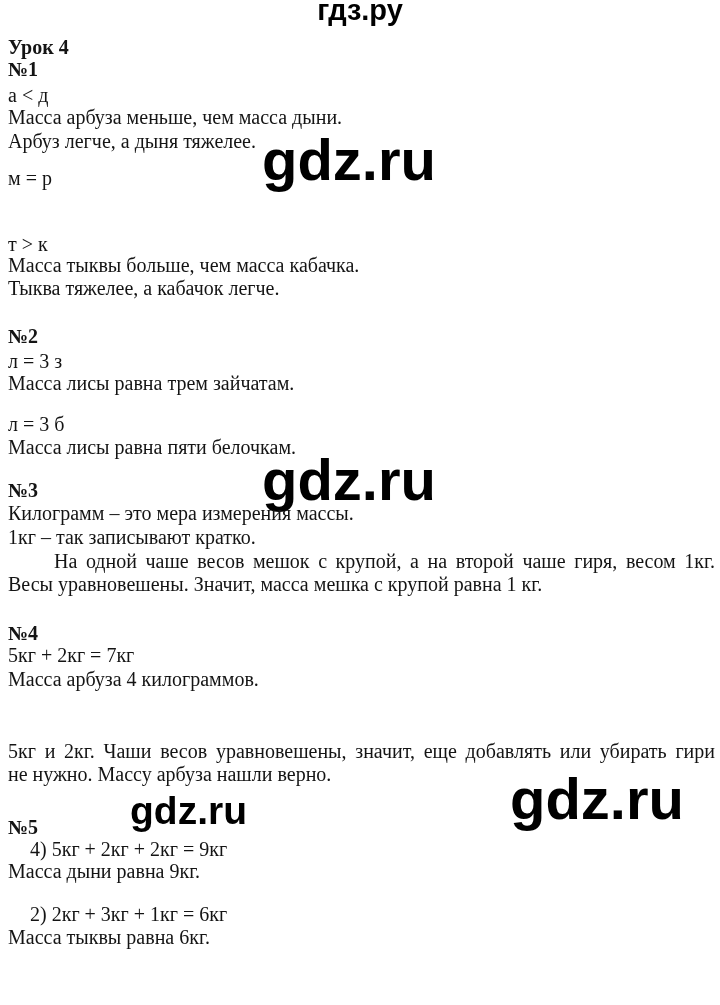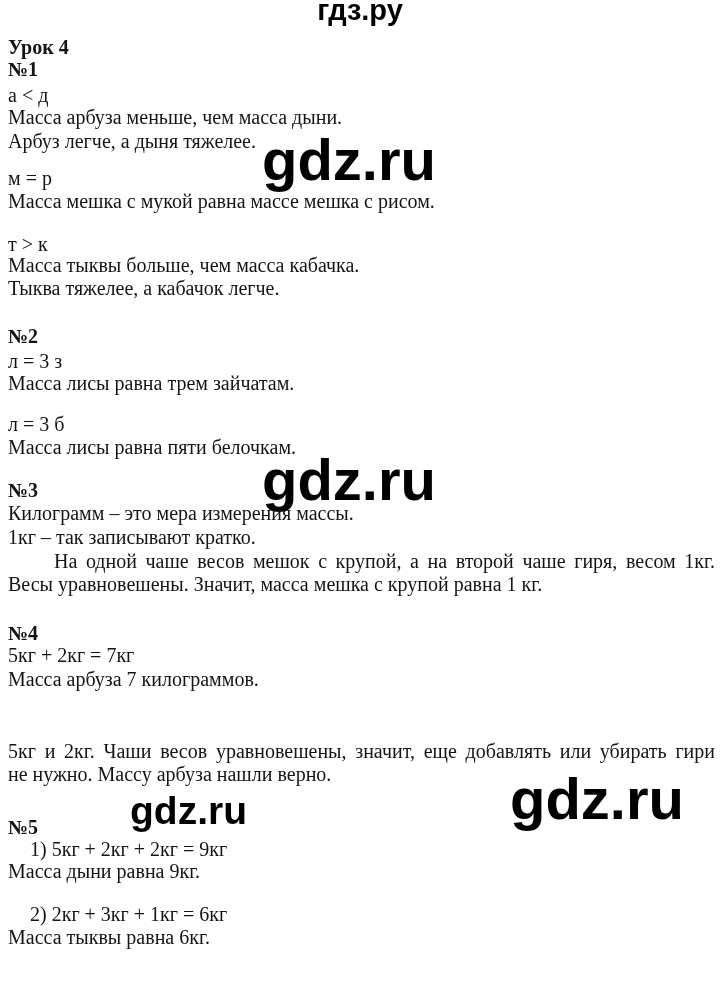--- a/index.html
+++ b/index.html
@@ -64,40 +64,39 @@
   <div class="wm wm2">gdz.ru</div>
   <div class="wm wm3">gdz.ru</div>
   <div class="wm wm4">gdz.ru</div>
 
   <div class="ln b" style="top:37px">Урок 4</div>
   <div class="ln b" style="top:59px">№1</div>
   <div class="ln" style="top:85px">а &lt; д</div>
   <div class="ln" style="top:107px">Масса арбуза меньше, чем масса дыни.</div>
   <div class="ln" style="top:131px">Арбуз легче, а дыня тяжелее.</div>
   <div class="ln" style="top:168px">м = р</div>
-  <div class="ln" style="top:191px">Масса мешка с мукой равна массе мешка с рисом.</div>
   <div class="ln" style="top:234px">т &gt; к</div>
   <div class="ln" style="top:255px">Масса тыквы больше, чем масса кабачка.</div>
   <div class="ln" style="top:278px">Тыква тяжелее, а кабачок легче.</div>
   <div class="ln b" style="top:326px">№2</div>
   <div class="ln" style="top:351px">л = 3 з</div>
   <div class="ln" style="top:373px">Масса лисы равна трем зайчатам.</div>
   <div class="ln" style="top:414px">л = 3 б</div>
   <div class="ln" style="top:437px">Масса лисы равна пяти белочкам.</div>
   <div class="ln b" style="top:480px">№3</div>
   <div class="ln" style="top:503px">Килограмм – это мера измерения массы.</div>
   <div class="ln" style="top:527px">1кг – так записывают кратко.</div>
   <div class="ln just ind" style="top:551px">На одной чаше весов мешок с крупой, а на второй чаше гиря, весом 1кг.</div>
   <div class="ln" style="top:574px">Весы уравновешены. Значит, масса мешка с крупой равна 1 кг.</div>
   <div class="ln b" style="top:623px">№4</div>
   <div class="ln" style="top:645px">5кг + 2кг = 7кг</div>
-  <div class="ln" style="top:669px">Масса арбуза 7 килограммов.</div>
+  <div class="ln" style="top:669px">Масса арбуза 4 килограммов.</div>
   <div class="ln just" style="top:741px">5кг и 2кг. Чаши весов уравновешены, значит, еще добавлять или убирать гири</div>
   <div class="ln" style="top:764px">не нужно. Массу арбуза нашли верно.</div>
   <div class="ln b" style="top:817px">№5</div>
-  <div class="ln ind2" style="top:839px">1) 5кг + 2кг + 2кг = 9кг</div>
+  <div class="ln ind2" style="top:839px">4) 5кг + 2кг + 2кг = 9кг</div>
   <div class="ln" style="top:861px">Масса дыни равна 9кг.</div>
   <div class="ln ind2" style="top:904px">2) 2кг + 3кг + 1кг = 6кг</div>
   <div class="ln" style="top:927px">Масса тыквы равна 6кг.</div>
 
   <div class="site-footer">gdz.ru</div>
 
 </div>
 
 </body></html>

